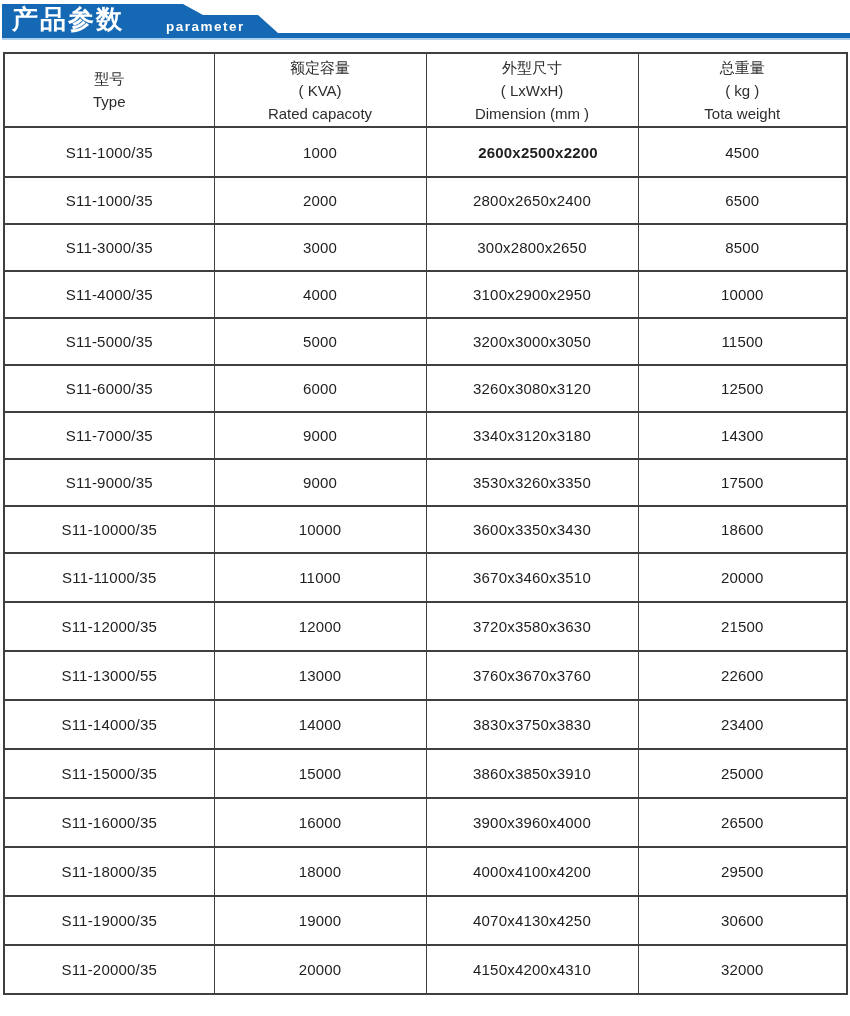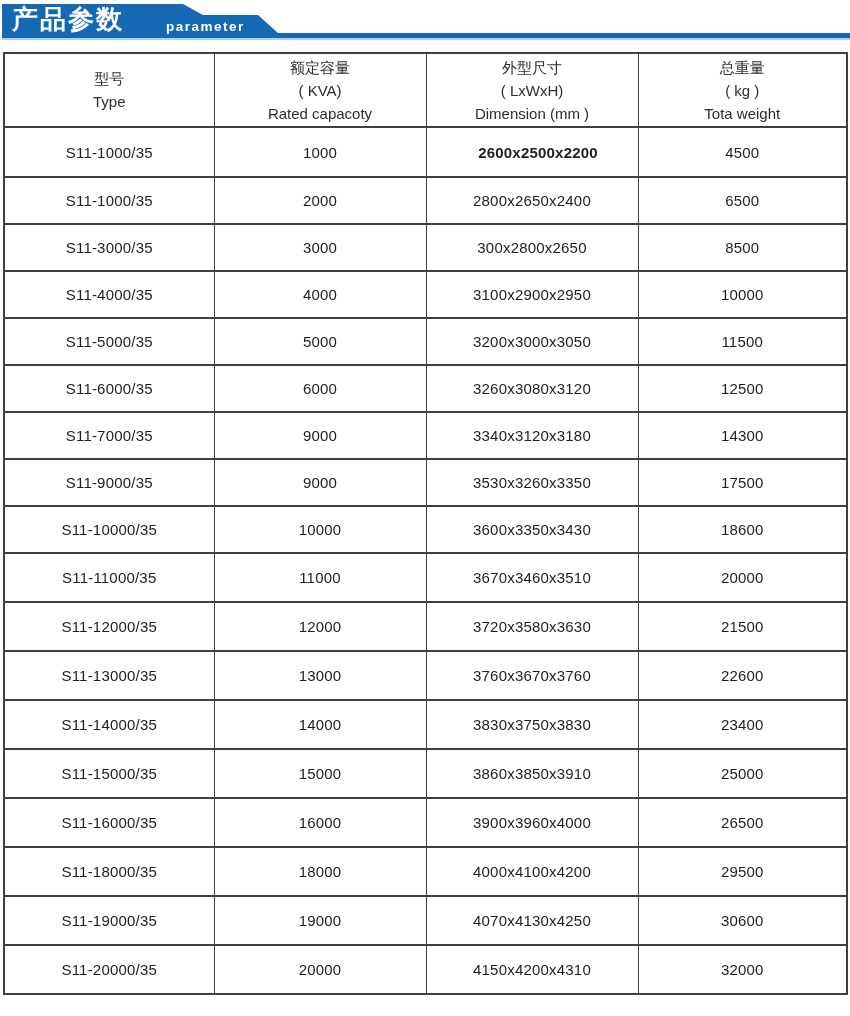--- a/index.html
+++ b/index.html
@@ -150,21 +150,21 @@
       <td>3670x3460x3510</td>
       <td>20000</td>
     </tr>
         <tr>
       <td>S11-12000/35</td>
       <td>12000</td>
       <td>3720x3580x3630</td>
       <td>21500</td>
     </tr>
         <tr>
-      <td>S11-13000/35</td>
+      <td>S11-13000/55</td>
       <td>13000</td>
       <td>3760x3670x3760</td>
       <td>22600</td>
     </tr>
         <tr>
       <td>S11-14000/35</td>
       <td>14000</td>
       <td>3830x3750x3830</td>
       <td>23400</td>
     </tr>

